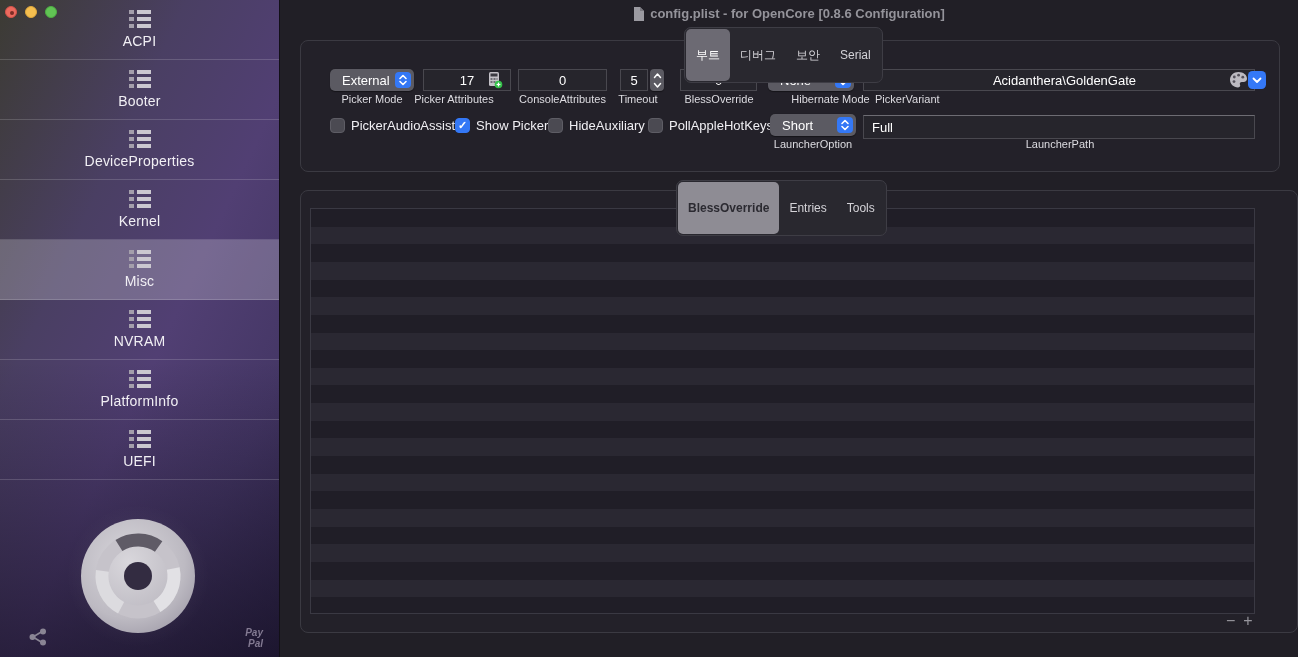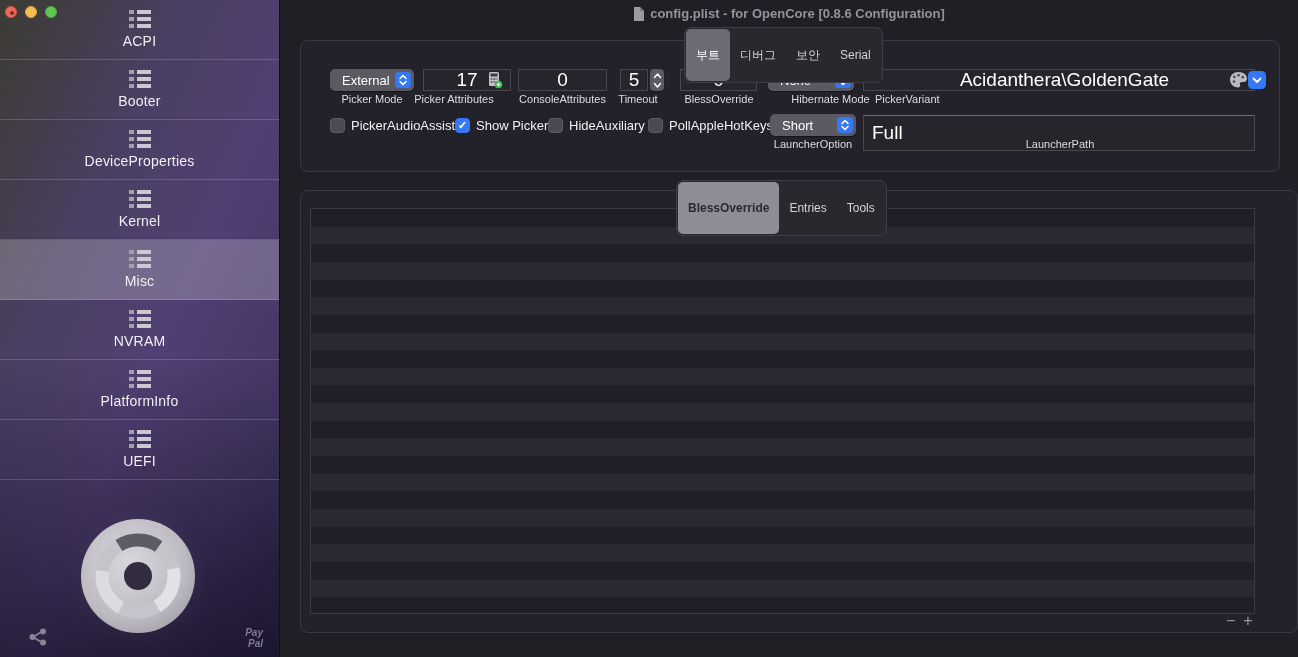--- a/index.html
+++ b/index.html
@@ -65,21 +65,21 @@
   .seg-sub .seg-item.selected { background:#8e8c94; color:#2b2a31; font-weight:bold; }
   .groupbox {
     position:absolute; border:1px solid #3b3a42; border-radius:8px; background:#232129;
   }
   .box1 { left:20px; top:40px; width:980px; height:132px; }
   .box2 { left:20px; top:190px; width:998px; height:443px; }
   
   .field {
     position:absolute; height:22px; background:#26252c; border:1px solid #49484f;
     display:flex; align-items:center; justify-content:center;
-    font-size:19px; color:#ffffff;
+    font-size:13px; color:#ffffff;
   }
   .popup {
     position:absolute; height:22px; background:#5b5a62; border-radius:5px;
     display:flex; align-items:center; font-size:13px; color:#ffffff;
     padding-left:12px; box-shadow:0 0.5px 1px rgba(0,0,0,0.4);
   }
   .popup .pop-btn {
     margin-left:auto; margin-right:3px; width:16px; height:16px; border-radius:4px;
     background:#3478f6; display:flex; align-items:center; justify-content:center;
   }
@@ -93,21 +93,21 @@
   }
   .checkbox-group { position:absolute; display:flex; align-items:center; gap:6px; height:16px; }
   .cb {
     width:15px; height:15px; border-radius:4px; background:#4b4a52; border:1px solid #5e5d65;
     display:flex; align-items:center; justify-content:center;
   }
   .cb.checked { background:#3478f6; border-color:#3478f6; }
   .cb .mark { color:#fff; font-size:11px; font-weight:bold; line-height:11px; }
   .cb-label { font-size:13px; color:#f0eff3; white-space:nowrap; }
   .wide-field { justify-content:center;padding-left:11px; }
-  .full-field { justify-content:flex-start; padding-left:8px; border-top-color:#6d6c73; height:36px;}
+  .full-field { justify-content:flex-start; padding-left:8px; border-top-color:#6d6c73; height:24px;}
   
   .table {
     position:absolute; left:30px; top:208px; width:945px; height:406px;
     border:1px solid #3a3943;
     background:repeating-linear-gradient(180deg,
       #201e27 0px, #201e27 17.65px,
       #2a2832 17.65px, #2a2832 35.3px);
   }
   .table-btns {
     position:absolute; left:946px; top:612px; display:flex; gap:8px;

